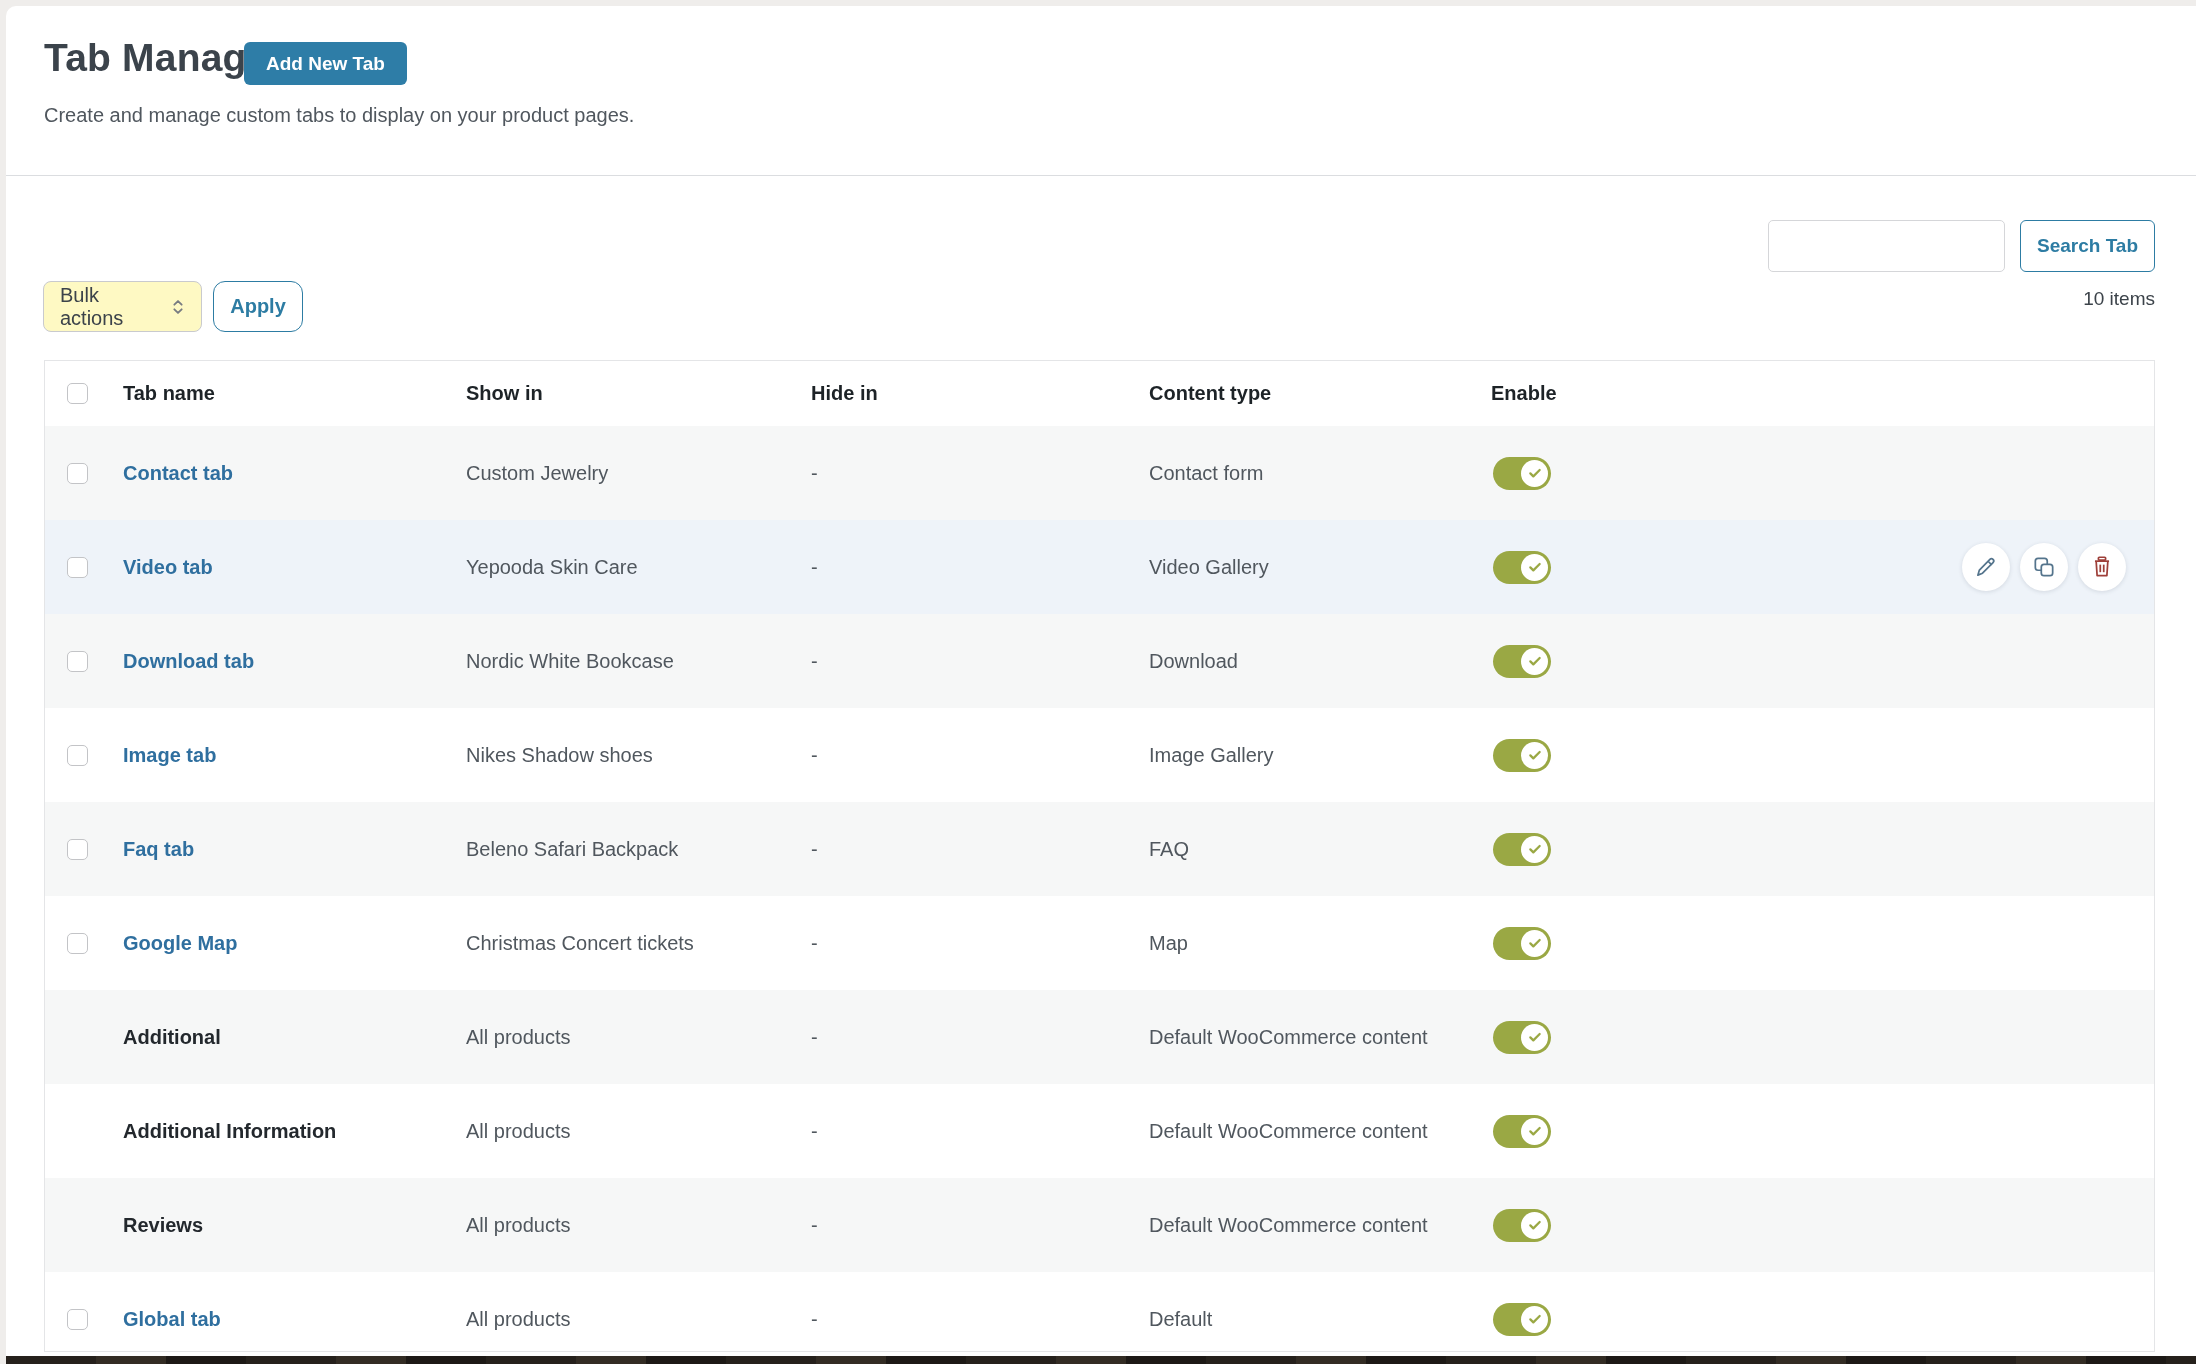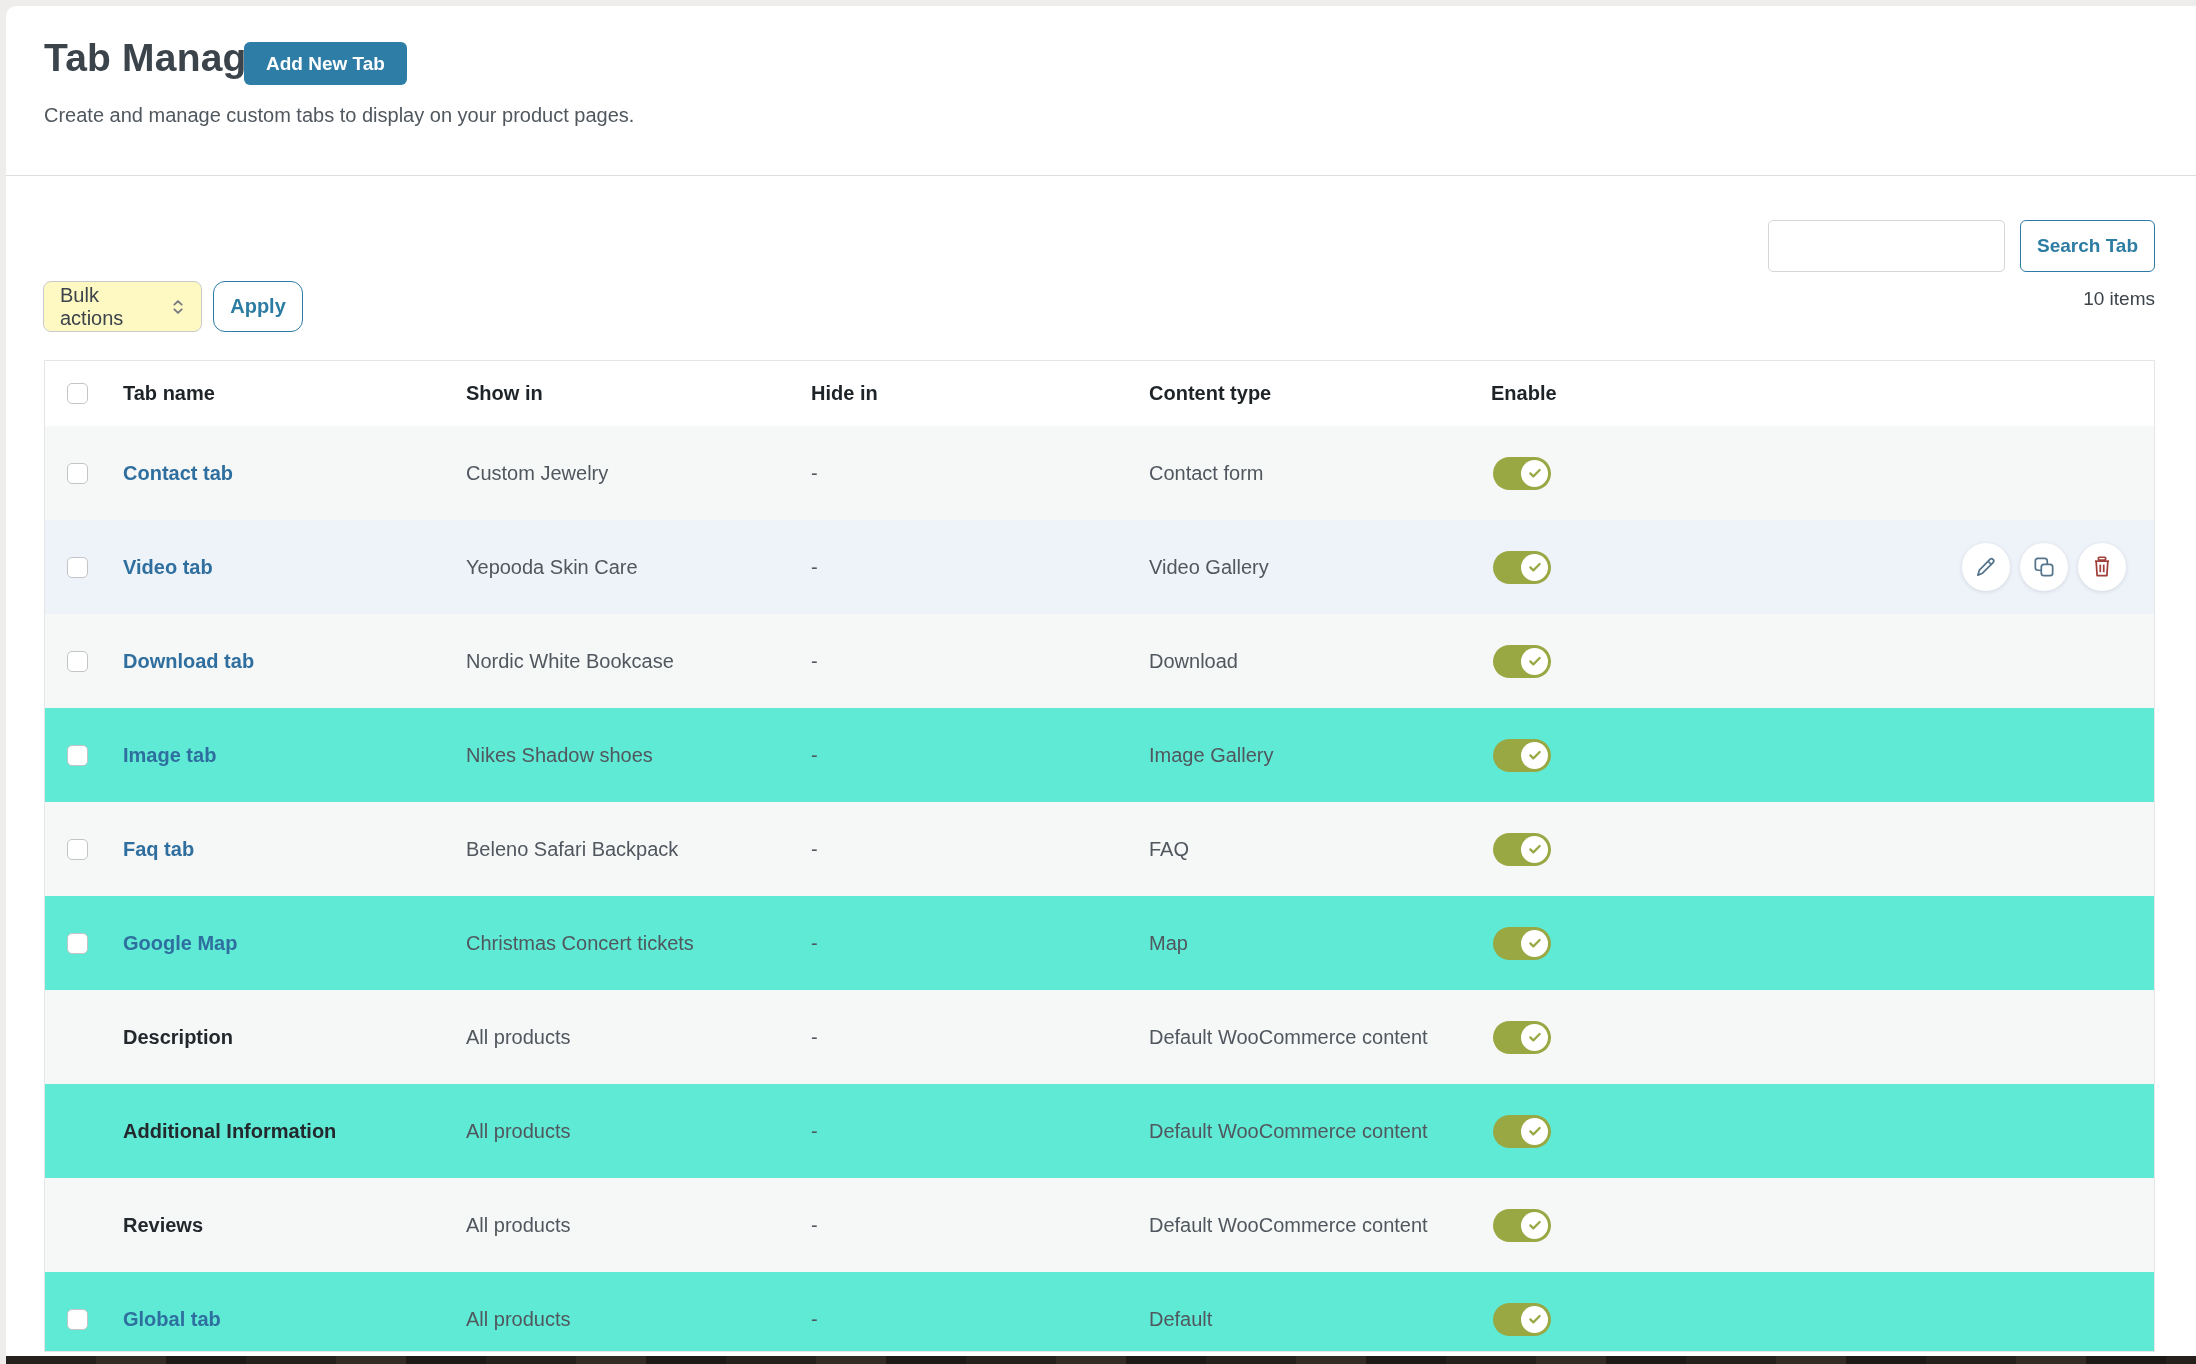--- a/index.html
+++ b/index.html
@@ -50,21 +50,21 @@
   }
   .bulk-select {
     position:absolute; left:43px; top:281px; width:159px; height:51px;
     background:#fef9c3; border:1px solid #c9cace; border-radius:8px;
     display:flex; align-items:center; justify-content:space-between;
     padding:0 12px 0 16px; font-size:20px; color:#3c434a; cursor:pointer;
   }
   .apply-btn { position:absolute; left:213px; top:281px; width:90px; height:51px; border-radius:12px; font-size:20px; }
   .table {
     position:absolute; left:44px; top:360px; width:2111px; height:992px;
-    border:1px solid #e4e5e7; background:#5eead4; overflow:hidden;
+    border:1px solid #e4e5e7; background:#ffffff; overflow:hidden;
   }
   .t-row { display:flex; align-items:center; height:94px; font-size:20px; position:relative; }
   .t-head { height:65px; font-weight:700; color:#1d2327; background:#fff; }
   .t-row.stripe { background:#f6f7f7; }
   .t-row.hovered { background:#eef3f9; }
   .col-cb   { width:78px;  display:flex; align-items:center; padding-left:22px; flex-shrink:0; }
   .col-name { width:343px; flex-shrink:0; }
   .col-show { width:345px; flex-shrink:0; color:#50575e; }
   .col-hide { width:338px; flex-shrink:0; color:#50575e; }
   .col-type { width:342px; flex-shrink:0; color:#50575e; }
@@ -268,21 +268,21 @@
             <div class="knob">
               <svg width="16" height="16" viewBox="0 0 24 24" fill="none" stroke="#9aa844" stroke-width="3.4" stroke-linecap="round" stroke-linejoin="round">
                 <path d="M5 12.5l4.5 4.5L19 7.5"></path>
               </svg>
             </div>
           </div>
         </div>
       </div>
       <div class="t-row stripe">
         <div class="col-cb"></div>
-        <div class="col-name"><span class="tab-plain">Description</span></div>
+        <div class="col-name"><span class="tab-plain">Additional</span></div>
         <div class="col-show">All products</div>
         <div class="col-hide">-</div>
         <div class="col-type">Default WooCommerce content</div>
         <div class="col-enable">
           <div class="toggle">
             <div class="knob">
               <svg width="16" height="16" viewBox="0 0 24 24" fill="none" stroke="#9aa844" stroke-width="3.4" stroke-linecap="round" stroke-linejoin="round">
                 <path d="M5 12.5l4.5 4.5L19 7.5"></path>
               </svg>
             </div>

